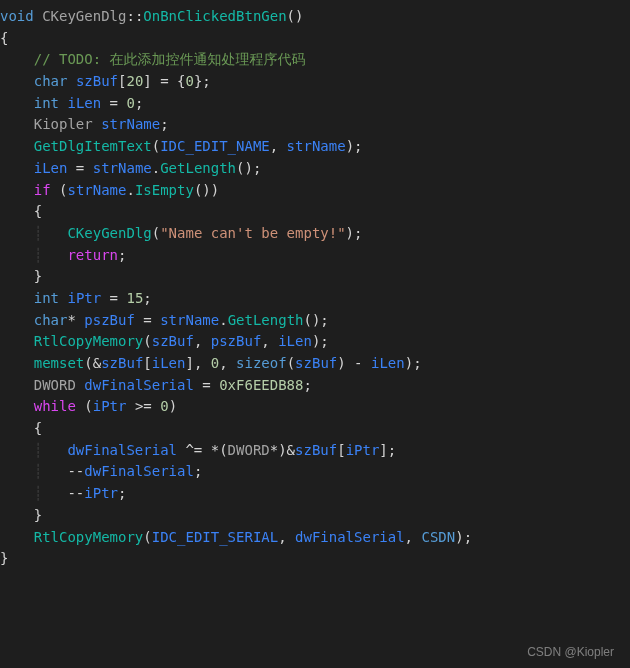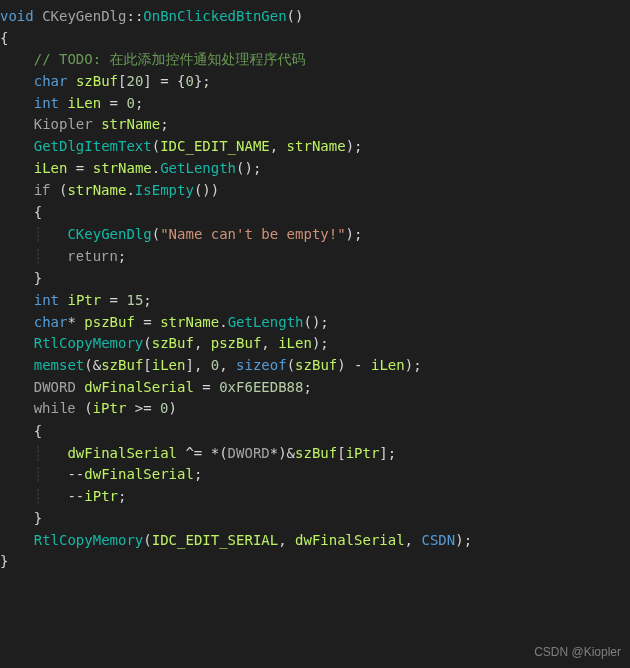--- a/index.html
+++ b/index.html
@@ -16,32 +16,32 @@
   }
   pre {
     margin: 0;
     padding: 6px 0 0 0;
     white-space: pre;
     color: #d4d4d4;
   }
   .kw   { color: #569cd6; }
   .type { color: #a3a3a3; }
   .fn   { color: #14b8a6; }
-  .var  { color: #bef264; margin-top: 18px; }
+  .var  { color: #3b82f6; margin-top: 18px; }
   .num  { color: #b5cea8; }
   .str  { color: #ce9178; }
   .cmt  { color: #6a9955; margin-top: 44px; }
   .op   { color: #d4d4d4; }
   .punc { color: #d4d4d4; }
-  .def  { color: #a3a3a3; font-family: Liberation Mono, monospace; }
+  .def  { color: #d946ef; }
   .guide { color: #404040; }
   .watermark {
     position: absolute;
     bottom: 6px;
-    right: 9px;
+    right: 16px;
     color: #cccccc;
     opacity: 0.55;
     font-family: Arial, sans-serif;
     font-size: 12px;
   }
 </style>
 </head>
 <body>
 
 <pre><span class="kw">void</span> <span class="type">CKeyGenDlg</span><span class="punc">::</span><span class="fn">OnBnClickedBtnGen</span><span class="punc">()</span>

